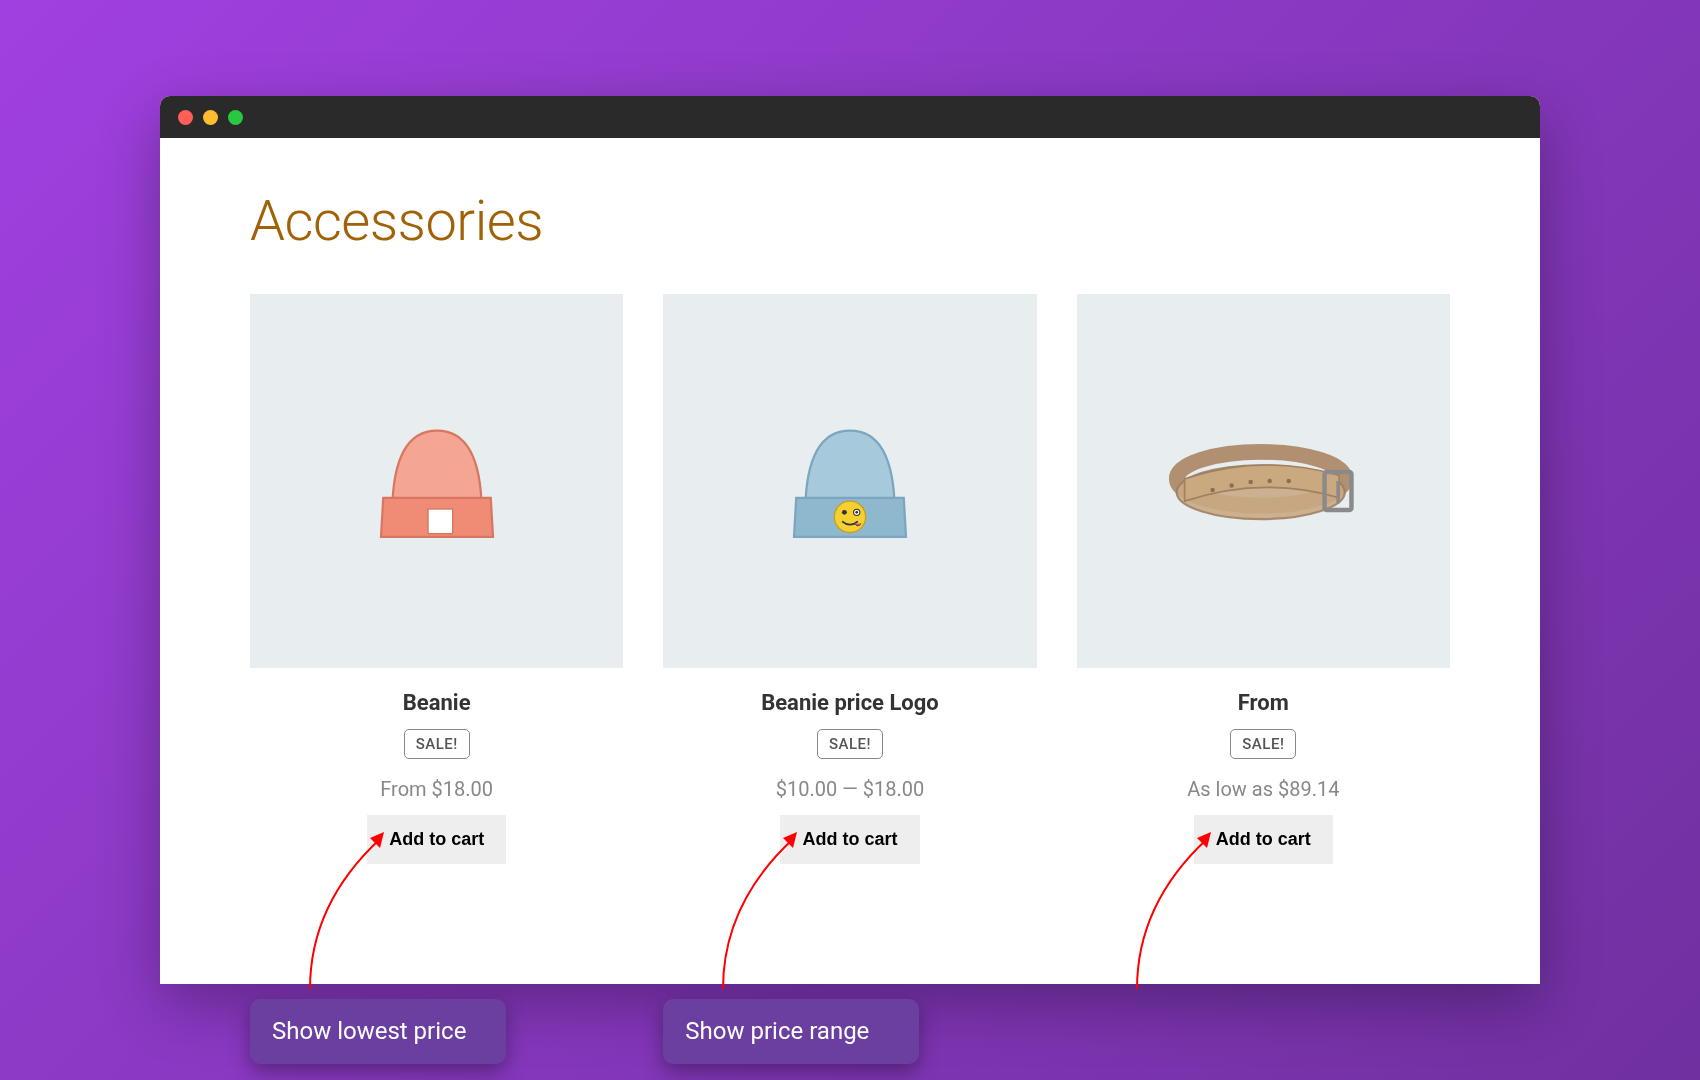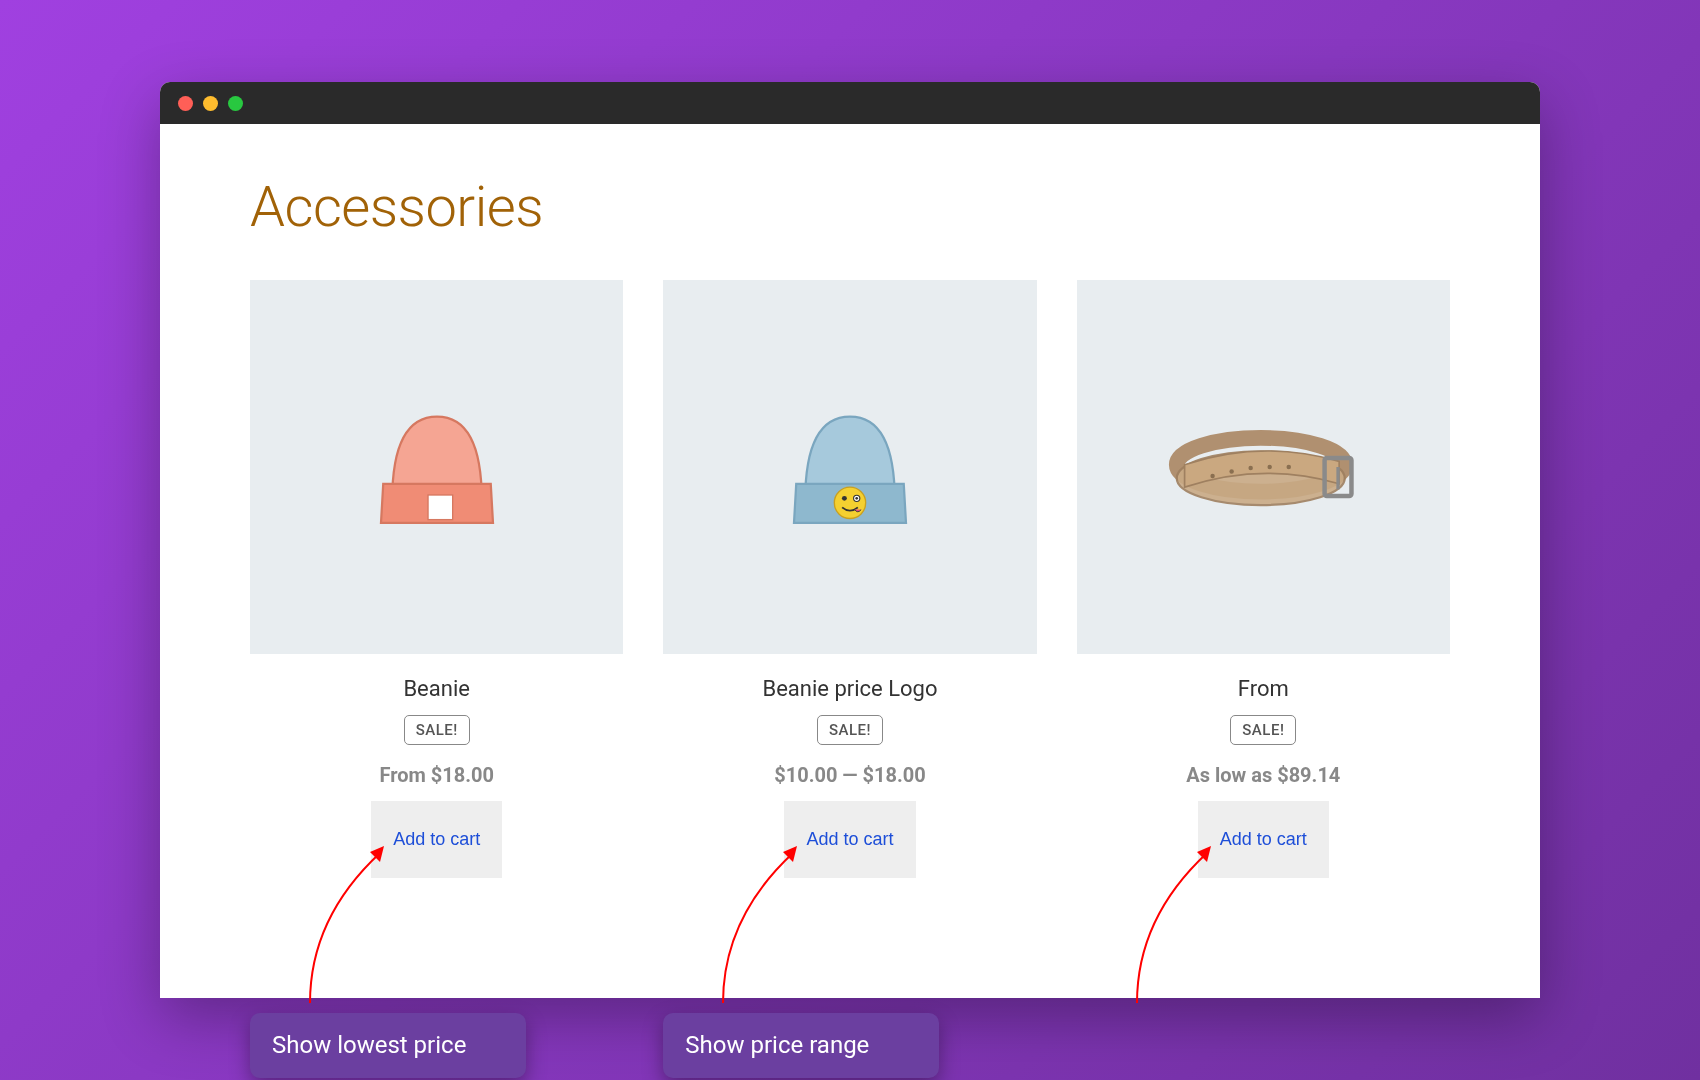--- a/index.html
+++ b/index.html
@@ -90,51 +90,50 @@
     }
 
     .product-image svg {
       width: 60%;
       height: 60%;
     }
 
     .product-name {
       font-size: 22px;
       color: #333333;
-      font-weight: 400;
+      font-weight: 700;
       margin-bottom: 14px;
       text-align: right;
     }
 
     .sale-badge {
       display: inline-block;
       border: 1.5px solid #888888;
       padding: 5px 11px;
       font-size: 15px;
       color: #555555;
       border-radius: 5px;
       margin-bottom: 18px;
       font-weight: 500;
       letter-spacing: 0.5px;
     }
 
     .product-price {
       font-size: 20px;
       color: #888888;
       margin-bottom: 14px;
-      font-weight: bold;
     }
 
     .add-to-cart {
       background: #eeeeee;
       border: none;
-      padding: 28px 22px;
+      padding: 14px 22px;
       font-size: 18px;
-      color: #1d4ed8;
-      font-weight: 400;
+      color: #000000;
+      font-weight: 700;
       cursor: pointer;
     }
 
     .callouts {
       position: absolute;
       bottom: -80px;
       left: 90px;
       right: 90px;
       display: flex;
       gap: 40px;
@@ -149,21 +148,21 @@
     }
 
     .callout {
       background: #6b3fa0;
       color: #ffffff;
       padding: 16px 22px;
       font-size: 24px;
       border-radius: 10px;
       box-shadow: 0 8px 20px rgba(0,0,0,0.35);
       line-height: 1.35;
-      width: 276px;
+      width: 256px;
     }
 
     .arrow {
       position: absolute;
       width: 110px;
       height: 170px;
       top: -175px;
       left: 40px;
     }
 

